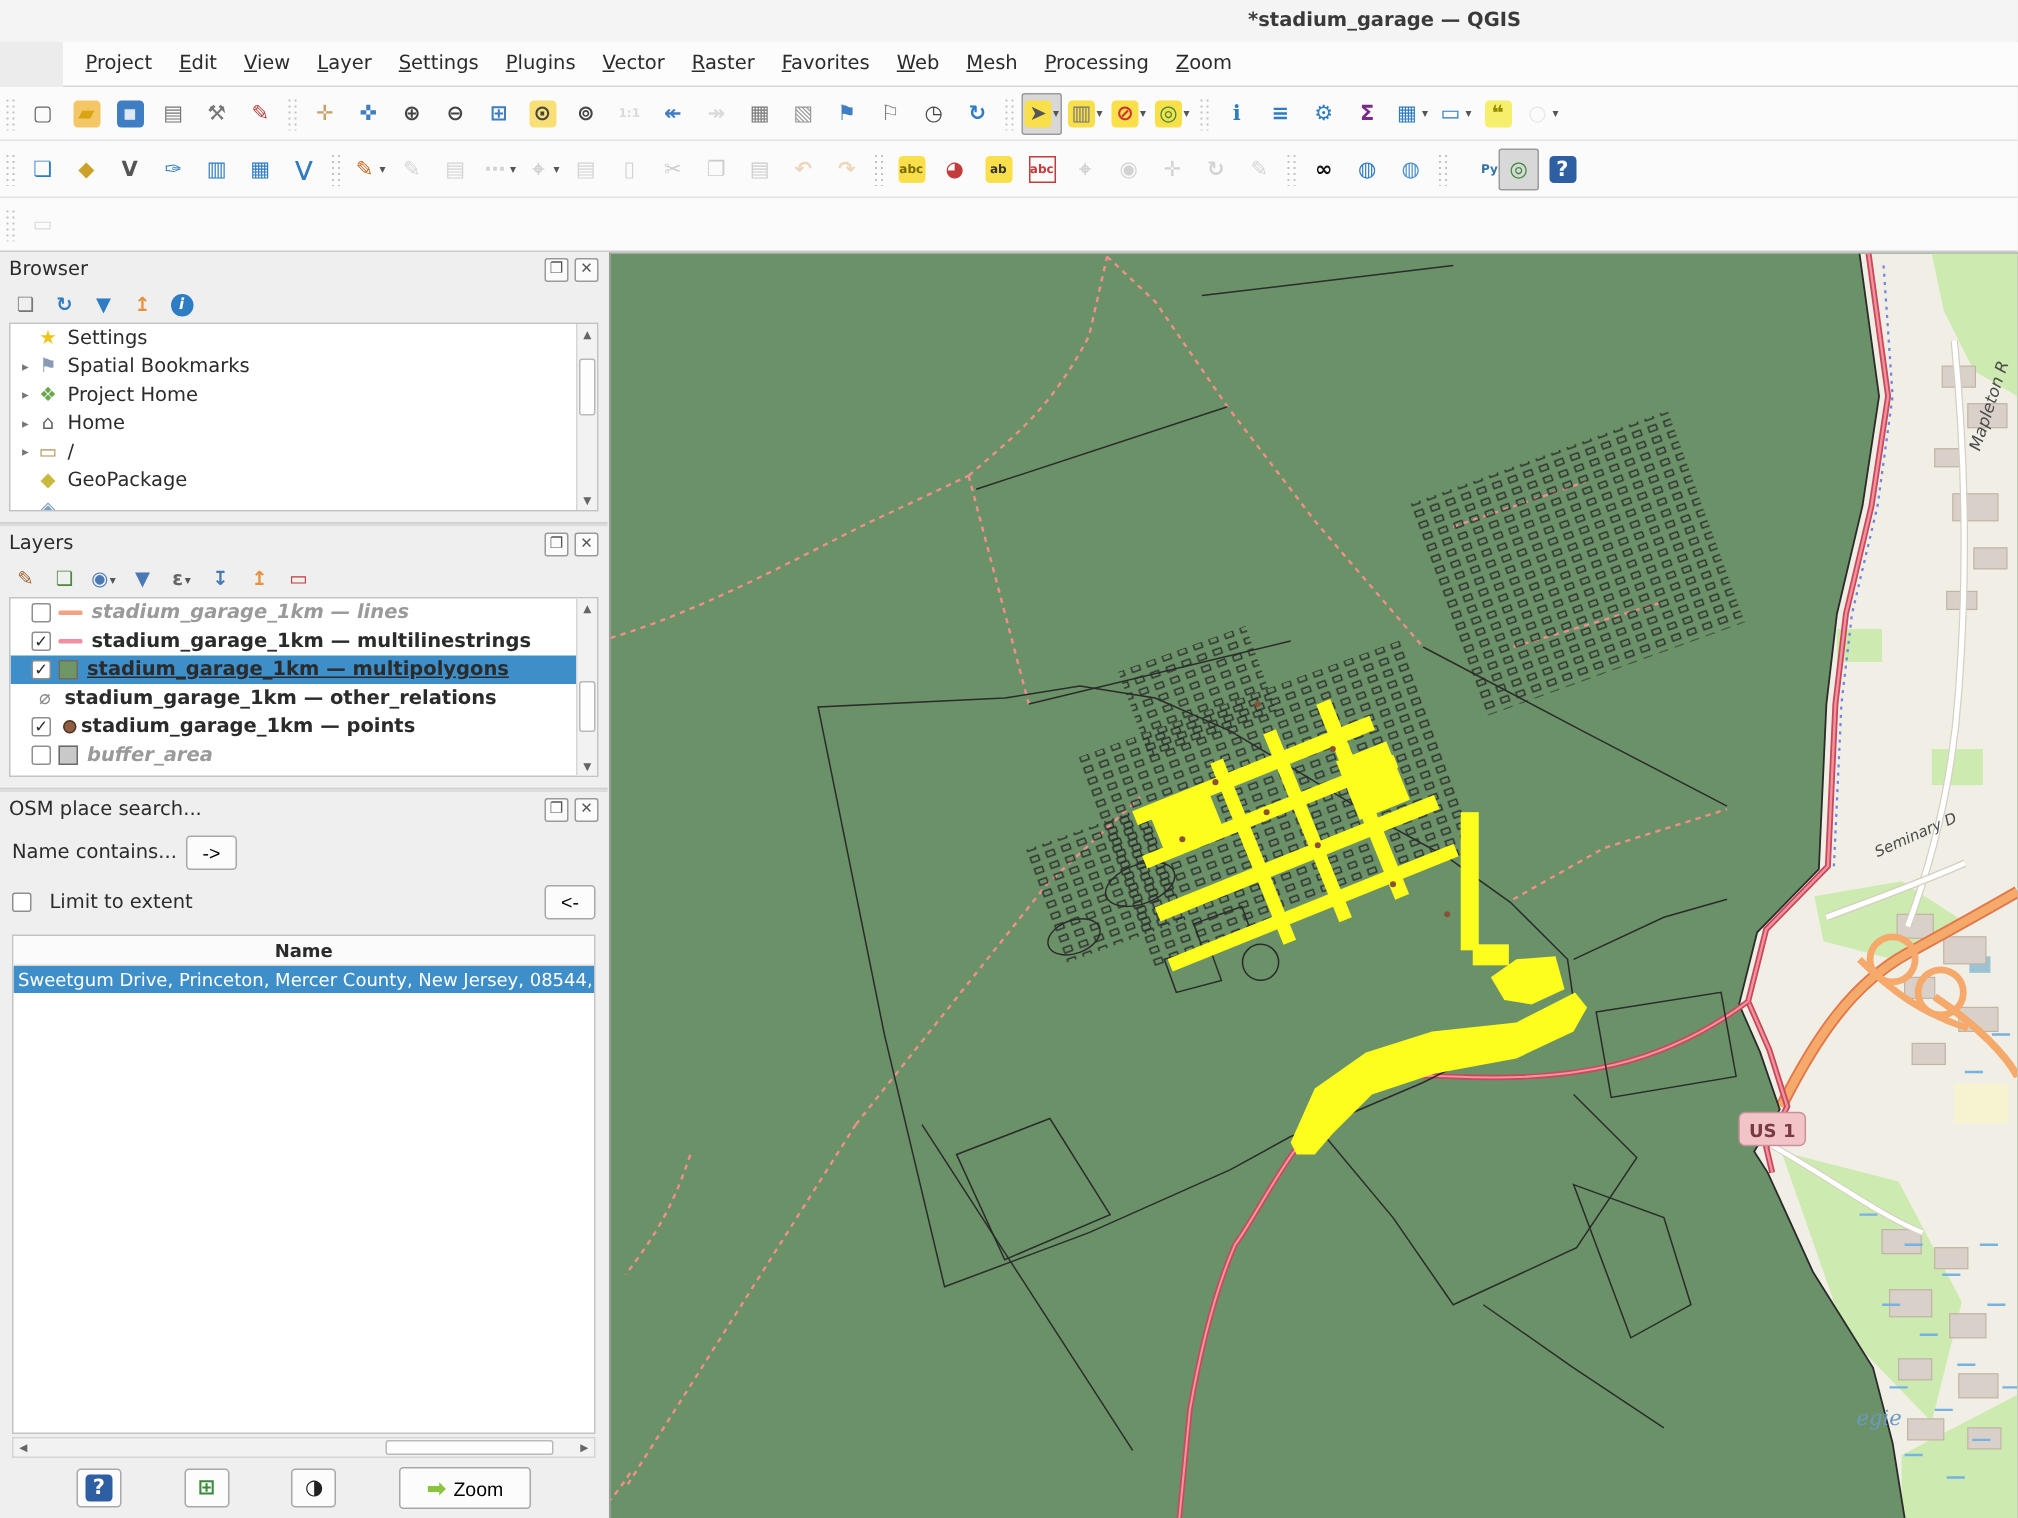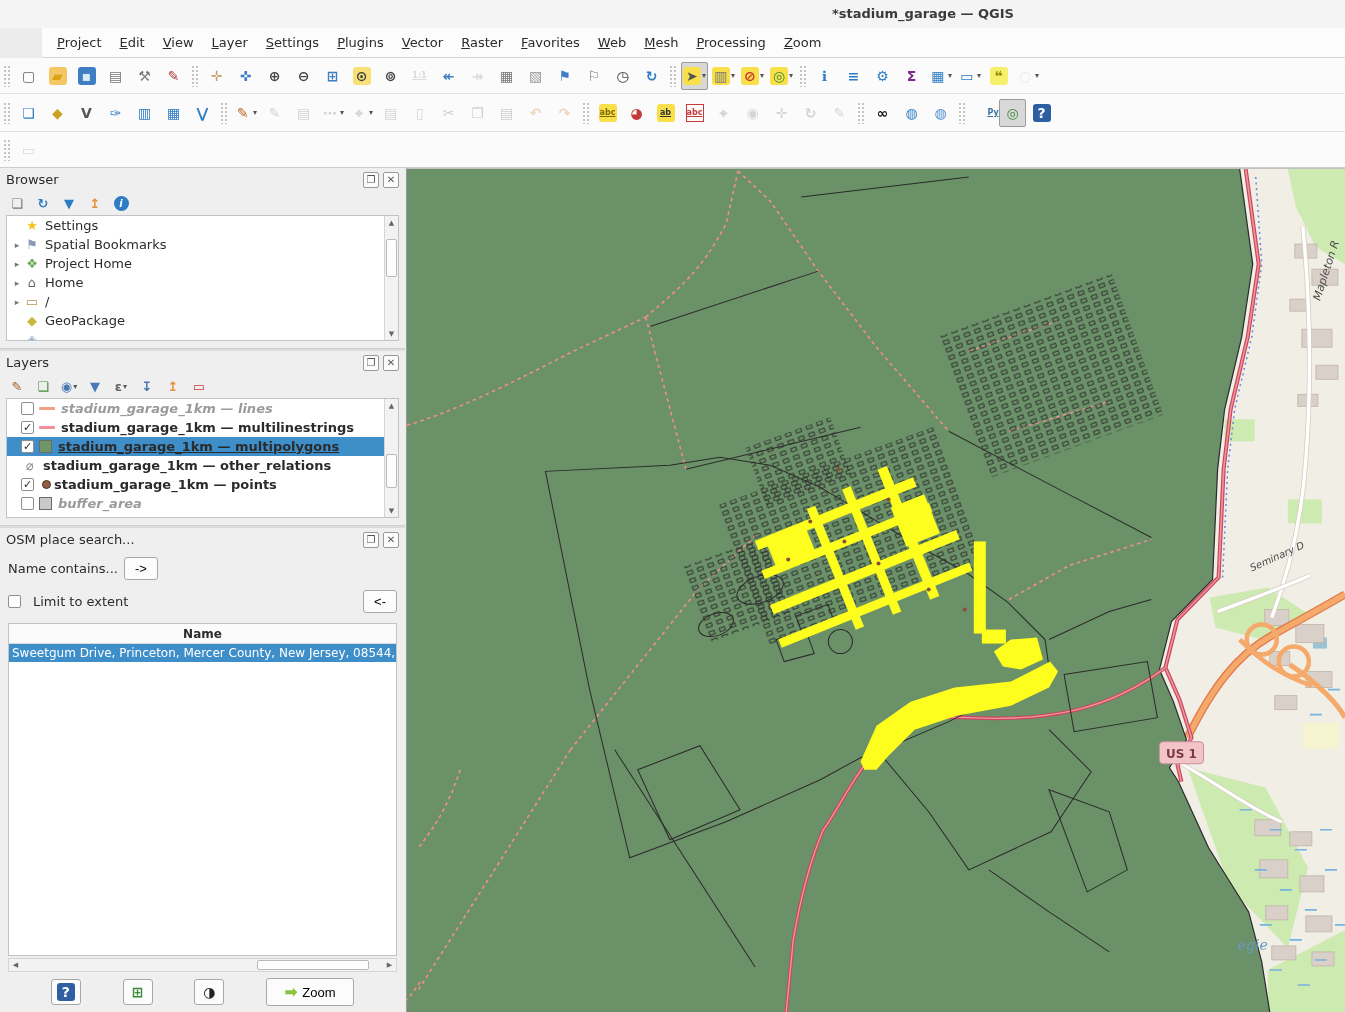--- a/index.html
+++ b/index.html
@@ -21,21 +21,21 @@
   #toolbar-row3 { top:132px; height:36px; border-bottom:1px solid #cccccc; }
   .tgrip { width:8px; height:22px; margin:0 3px;
     background-image:radial-gradient(#c3c3c3 1px, transparent 1px); background-size:4px 4px; }
   .tbtn { width:27px; height:28px; margin:0 1px; display:flex; align-items:center; justify-content:center;
     border:1px solid transparent; border-radius:2px; position:relative; }
   .tbtn.active { background:#d8d8d8; border-color:#9b9b9b; }
   .tbtn.disabled .ticon { opacity:.4; }
   .ticon { display:inline-flex; align-items:center; justify-content:center; min-width:18px; height:18px;
     font-size:14px; line-height:18px; font-weight:bold; }
   .ticon.boxed { border-radius:3px; padding:0 1px; }
-  .ticon.small-text { font-size:8px; letter-spacing:0;text-decoration:underline; }
+  .ticon.small-text { font-size:8px; letter-spacing:0; }
   .tdd { font-size:8px; color:#555; margin-left:1px; }
   
   .docks { position:absolute; left:0; top:168px; width:405px; height:844px; background:#efefef;
     display:flex; flex-direction:column; }
   .panel { background:#efefef; position:relative; }
   .splitter { height:3px; background:#dcdcdc; border-top:1px solid #cfcfcf; }
   .panel-title { height:23px; display:flex; align-items:center; padding:0 6px; font-size:13px; color:#2b2b2b; }
   .panel-title .label { flex:1; }
   .pt-btn { width:16px; height:16px; font-size:10px; color:#555; display:flex; align-items:center;
     justify-content:center; border:1px solid #9a9a9a; border-radius:2px; margin-left:4px; background:#fbfbfb; }

